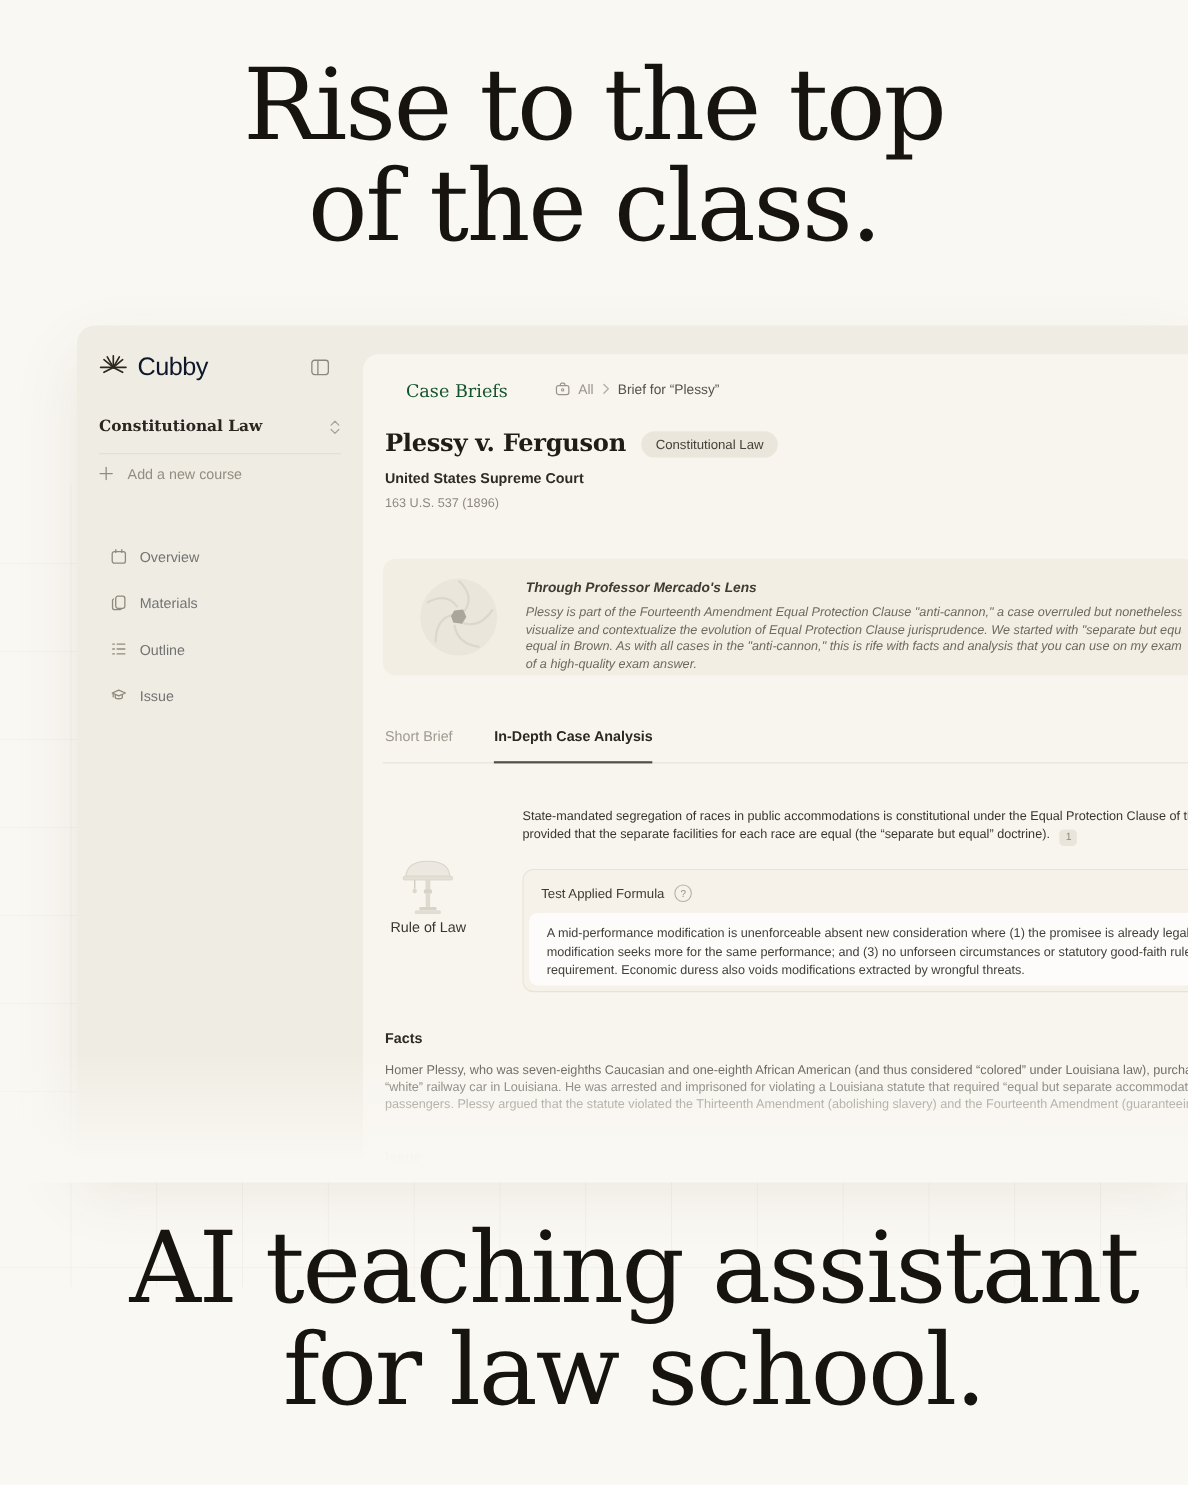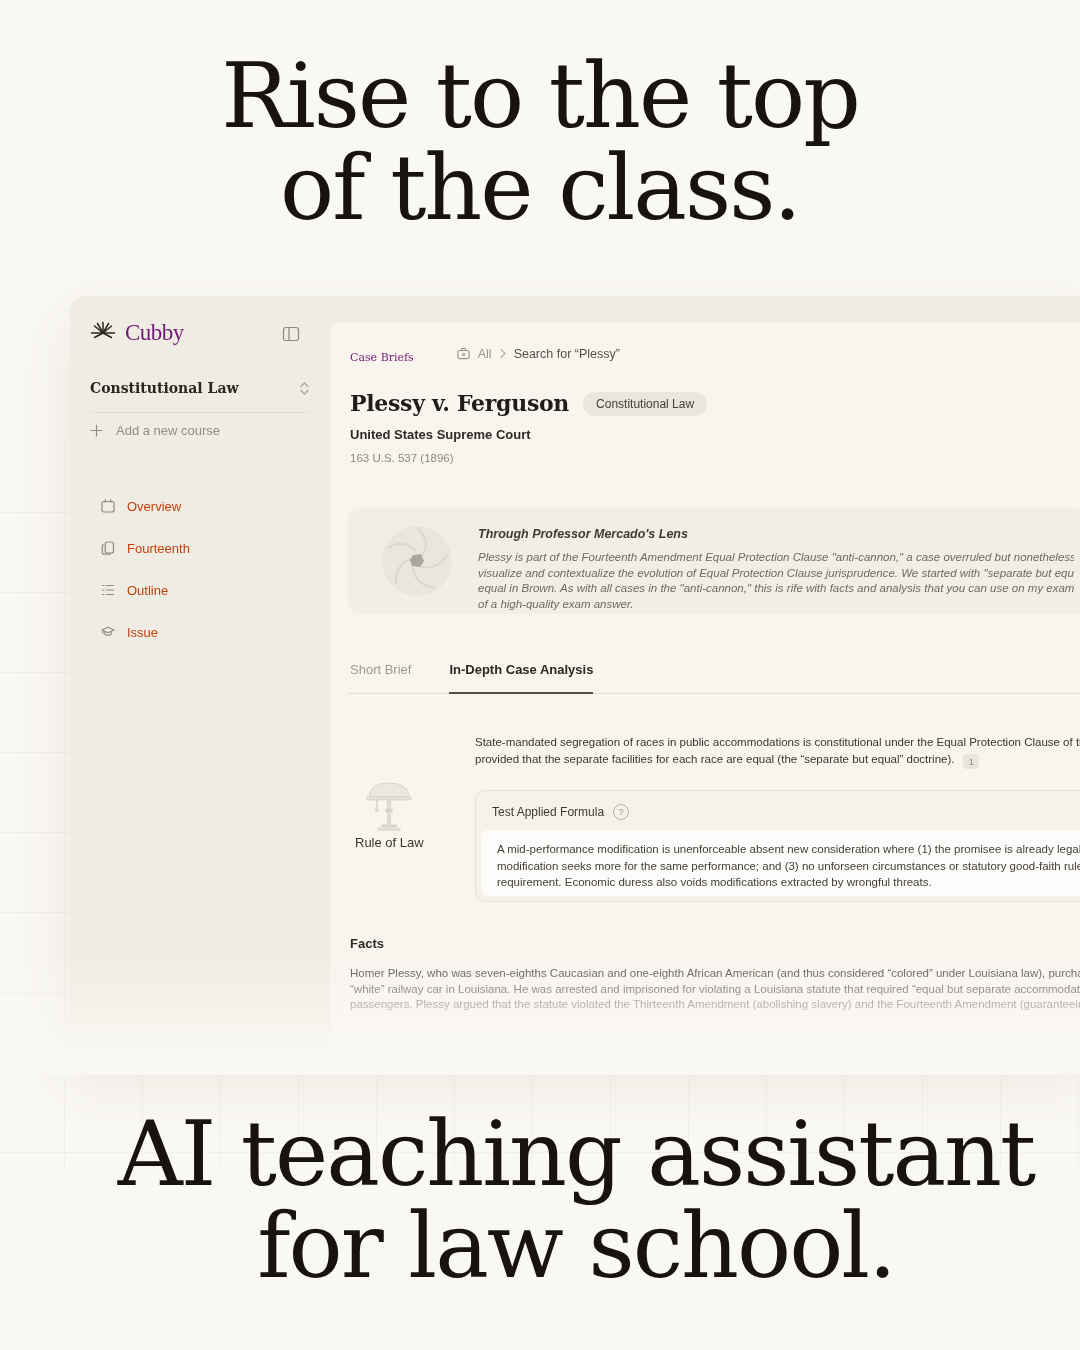--- a/index.html
+++ b/index.html
@@ -30,37 +30,37 @@
 
   
   .app{
     position:absolute;left:70px;top:296px;width:1010px;height:760px;
     background:#EFECE3;border-radius:16px 0 0 0;
     box-shadow:0 24px 60px rgba(95,82,62,.10);
   }
   
   .sidebar{position:absolute;left:0;top:0;width:260px;height:100%;}
   .logo-row{position:absolute;left:20px;top:24px;display:flex;align-items:center;gap:9px;}
-  .logo-text{font-family:Liberation Serif, serif;font-size:23px;color:#701a75;letter-spacing:-0.5px;}
+  .logo-text{font-family:Liberation Sans, sans-serif;font-size:23px;color:#0f172a;letter-spacing:-0.5px;}
   .panel-toggle{position:absolute;left:212px;top:29px;width:18px;height:18px;cursor:pointer;}
   .course-row{position:absolute;left:20px;top:84px;width:220px;display:flex;align-items:center;justify-content:space-between;cursor:pointer;}
   .course-name{font-family:"DejaVu Serif", serif;font-weight:bold;font-size:14px;color:#2b2620;}
   .side-div{position:absolute;left:20px;top:116px;width:220px;height:1px;background:#E2DDD2;}
   .add-course{position:absolute;left:20px;top:127px;display:flex;align-items:center;gap:13px;color:#928d82;font-size:13px;cursor:pointer;}
   .nav{position:absolute;left:16px;top:193px;width:228px;display:flex;flex-direction:column;gap:8px;}
-  .nav-item{display:flex;align-items:center;gap:11px;height:34px;padding-left:14px;border-radius:17px;color:#c2410c;font-size:13px;cursor:pointer;}
+  .nav-item{display:flex;align-items:center;gap:11px;height:34px;padding-left:14px;border-radius:17px;color:#737373;font-size:13px;cursor:pointer;}
   .nav-item svg{flex:0 0 auto;}
   .nav-item.active{background:#E8E3D6;color:#2b2721;}
   
   .main-card{
     position:absolute;left:260px;top:26px;width:760px;height:734px;
     background:#F8F5EF;border-radius:14px 0 0 0;
   }
   .section-row{position:absolute;left:20px;top:24px;display:flex;align-items:baseline;}
-  .section-title{font-family:"DejaVu Serif", serif;font-size:11px;color:#701a75;}
+  .section-title{font-family:"DejaVu Serif", serif;font-size:16px;color:#14532d;margin-left:19px;}
   .breadcrumb{display:flex;align-items:center;margin-left:42px;font-size:12.5px;color:#9a958a;gap:7px;}
   .crumb-current{color:#55524b;}
   .crumb-sep{color:#b5b0a6;font-size:12px;}
   .title-row{position:absolute;left:20px;top:68px;display:flex;align-items:flex-end;gap:14px;}
   .case-title{font-family:"DejaVu Serif", serif;font-weight:bold;font-size:22px;color:#201c17;letter-spacing:-0.3px;}
   .badge{background:#EAE6DB;color:#45413a;font-size:12px;padding:5px 13px;border-radius:999px;white-space:nowrap;}
   .court{position:absolute;left:20px;top:105px;font-size:13px;font-weight:bold;color:#2e2a24;}
   .citation{position:absolute;left:20px;top:130px;font-size:11.5px;color:#8d897e;}
   
   .prof-box{position:absolute;left:18px;top:186px;width:740px;height:106px;background:#F3EEE4;border-radius:12px;}
@@ -173,21 +173,21 @@
         </span>
         <span>Overview</span>
       </div>
       <div class="nav-item">
         <span>
           <svg width="16" height="16" viewBox="0 0 16 16">
             <rect x="5.2" y="2" width="8.3" height="11" rx="2" fill="none" stroke="#8f8a7f" stroke-width="1.2"></rect>
             <path d="M3.2 4.5 a2 2 0 0 0 -0.9 1.7 v6 a2 2 0 0 0 2 2 h4.5 a2 2 0 0 0 1.7 -0.9" fill="none" stroke="#8f8a7f" stroke-width="1.2" stroke-linecap="round"></path>
           </svg>
         </span>
-        <span>Fourteenth</span>
+        <span>Materials</span>
       </div>
       <div class="nav-item">
         <span>
           <svg width="16" height="16" viewBox="0 0 16 16">
             <g stroke="#8f8a7f" stroke-width="1.2" stroke-linecap="round">
               <line x1="2.5" y1="3.5" x2="4" y2="3.5"></line>
                 <line x1="6.5" y1="3.5" x2="13.5" y2="3.5"></line>
               <line x1="2.5" y1="8" x2="4" y2="8"></line>
                 <line x1="6.5" y1="8" x2="13.5" y2="8"></line>
               <line x1="2.5" y1="12.5" x2="4" y2="12.5"></line>
@@ -221,21 +221,21 @@
             <path d="M5.8 4.8 V3.8 a1.3 1.3 0 0 1 1.3 -1.3 h1.8 a1.3 1.3 0 0 1 1.3 1.3 V4.8" fill="none" stroke="#9a958a" stroke-width="1.2"></path>
             <circle cx="8" cy="9" r="1.1" fill="none" stroke="#9a958a" stroke-width="1.1"></circle>
           </svg>
         </span>
         <span>All</span>
         <span class="crumb-sep">
           <svg width="8" height="11" viewBox="0 0 8 11">
               <path d="M2 1.5 L6 5.5 L2 9.5" fill="none" stroke="#b5b0a6" stroke-width="1.3" stroke-linecap="round" stroke-linejoin="round"></path>
             </svg>
         </span>
-        <span class="crumb-current">Search for  “Plessy”</span>
+        <span class="crumb-current">Brief for  “Plessy”</span>
       </span>
     </div>
 
     <div class="title-row">
       <span class="case-title">Plessy v. Ferguson</span>
       <span class="badge">Constitutional Law</span>
     </div>
     <div class="court">United States Supreme Court</div>
     <div class="citation">163 U.S. 537 (1896)</div>
 

